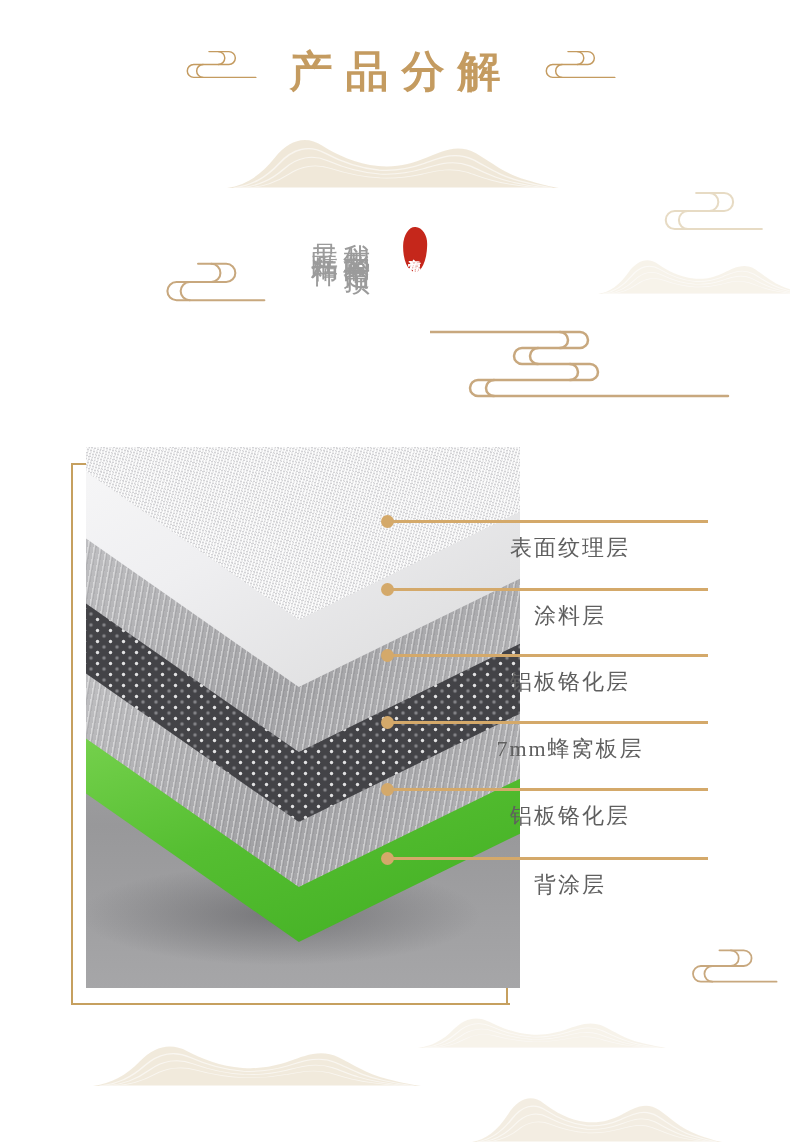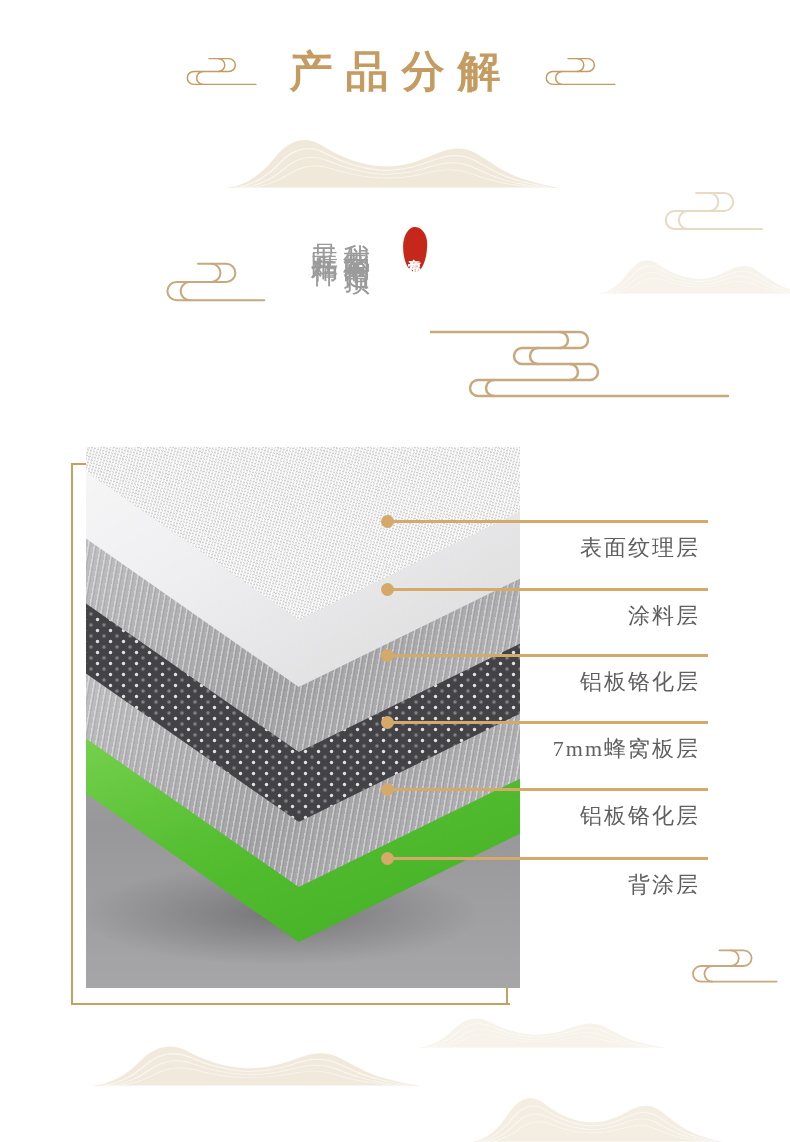--- a/index.html
+++ b/index.html
@@ -3,21 +3,21 @@
 <meta charset="utf-8">
 <style>
   html,body{margin:0;padding:0;background:#ffffff;}
   .page{position:relative;width:790px;height:1142px;background:#ffffff;overflow:hidden;
         font-family:"Liberation Serif","DejaVu Serif",serif;}
 
   
   .pinyin{position:absolute;top:27px;left:0;width:100%;text-align:center;
           font-size:17px;letter-spacing:2px;word-spacing:24px;color:var(--pinyin);}
   .title-row{position:absolute;top:48px;left:0;width:100%;display:flex;
-             justify-content:center;align-items:center;gap:20px;}
+             justify-content:center;align-items:flex-start;gap:20px;}
   .title{font-size:43px;font-weight:bold;letter-spacing:13px;text-indent:13px;
          color:var(--gold);line-height:1.1;}
   .cloud-title{width:82px;height:33px;color:var(--gold);}
 
   
   .decor{position:absolute;pointer-events:none;}
   .mountain-svg{display:block;}
 
   
   .slogan{position:absolute;left:308px;top:222px;height:240px;
@@ -61,21 +61,21 @@
       background-image:radial-gradient(circle,rgba(235,235,235,.95) 1.2px,transparent 2.2px),
                        radial-gradient(circle,rgba(150,150,154,.8) 1.2px,transparent 2.2px);
       background-size:13px 11px,13px 11px;background-position:0 0,6.5px 5.5px;}
   .sheet-green{top:155px;z-index:11;
       background:linear-gradient(160deg,#95e368 0%,var(--backLayerGreen) 55%,#3cab1f 100%);}
 
   
   .callout{position:absolute;left:0;width:790px;height:0;z-index:30;}
   .c-line{position:absolute;left:388px;top:0;width:320px;height:3px;background:var(--goldLine);}
   .c-dot{position:absolute;left:381px;top:-5px;width:13px;height:13px;border-radius:50%;background:var(--goldLine);}
-  .c-label{position:absolute;right:90px;top:13px;width:260px;text-align:right;
+  .c-label{position:absolute;right:90px;top:13px;width:260px;text-align:center;
            font-size:22px;letter-spacing:2px;color:var(--labelText);}
 </style>
 </head>
 <body>
 
 <svg width="0" height="0" style="position:absolute" aria-hidden="true">
   <defs>
     <path id="msil" d="M0 90 C 18 86 32 74 46 50 C 60 26 76 20 92 34 C 106 46 124 58 146 61 C 164 63 178 58 192 50 C 206 42 222 30 240 44 C 254 55 266 70 288 79 C 302 85 312 88 320 90 Z"></path>
     <g id="mountain">
       <use href="#msil" fill="currentColor"></use>

